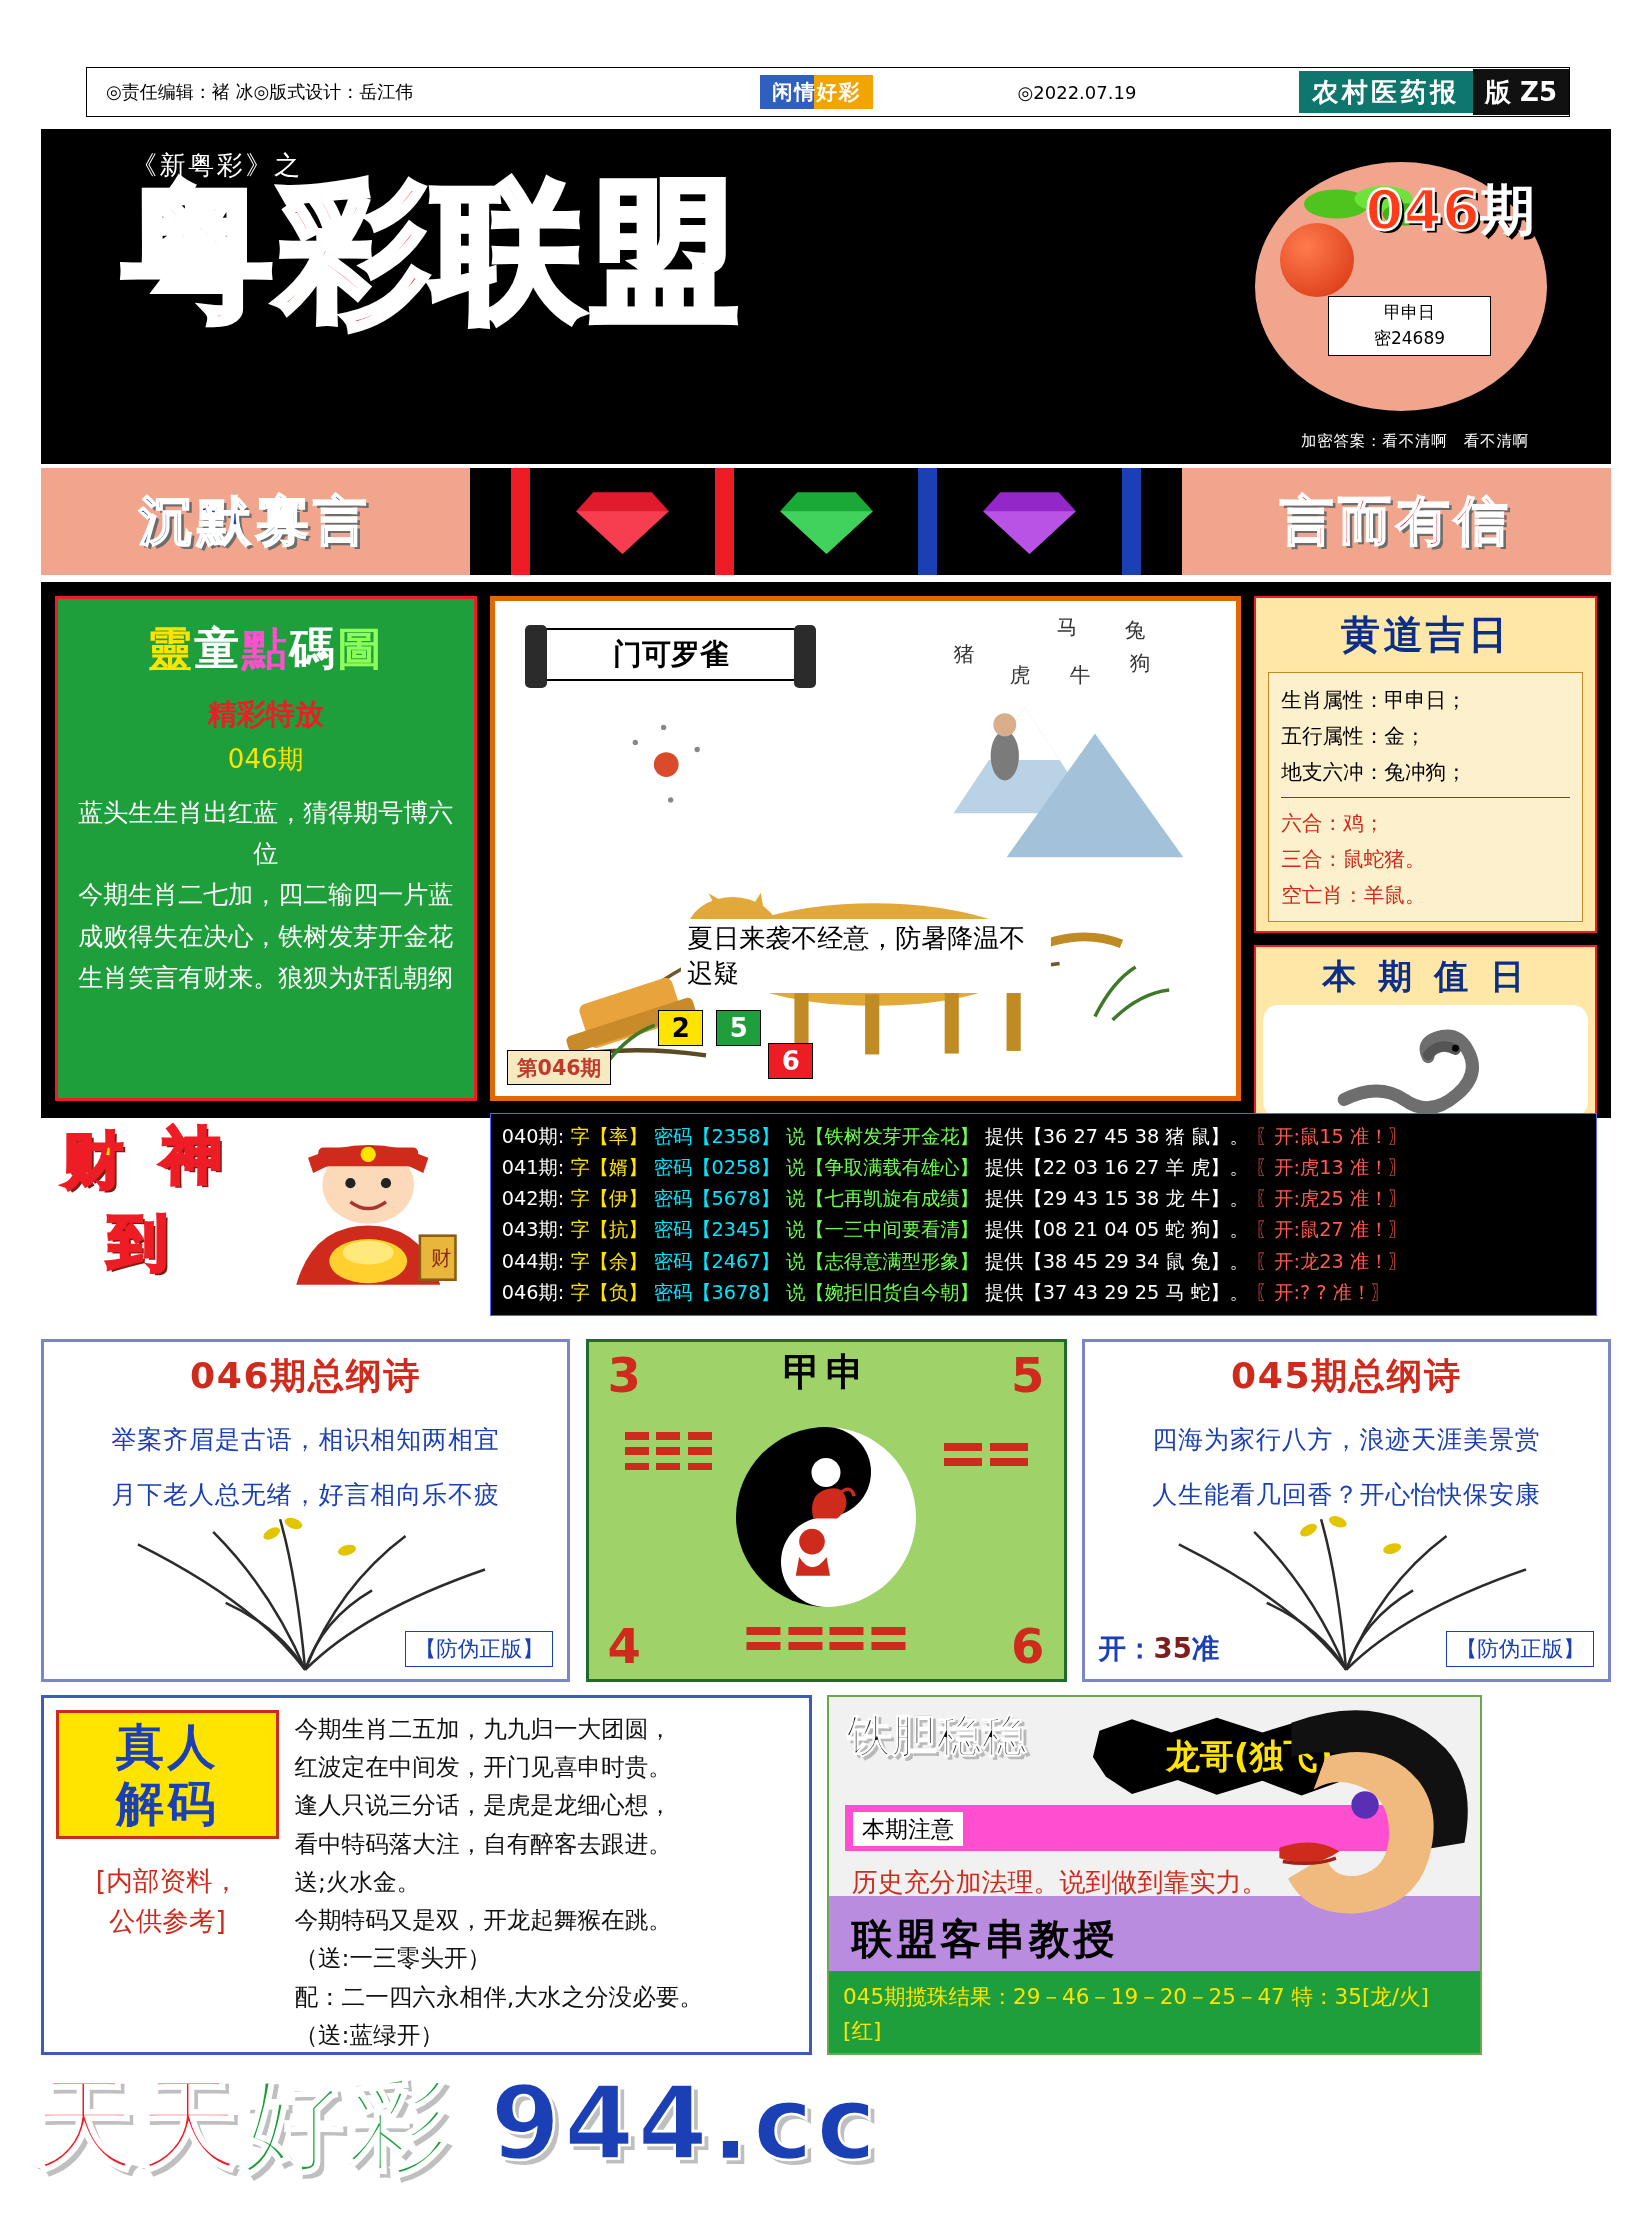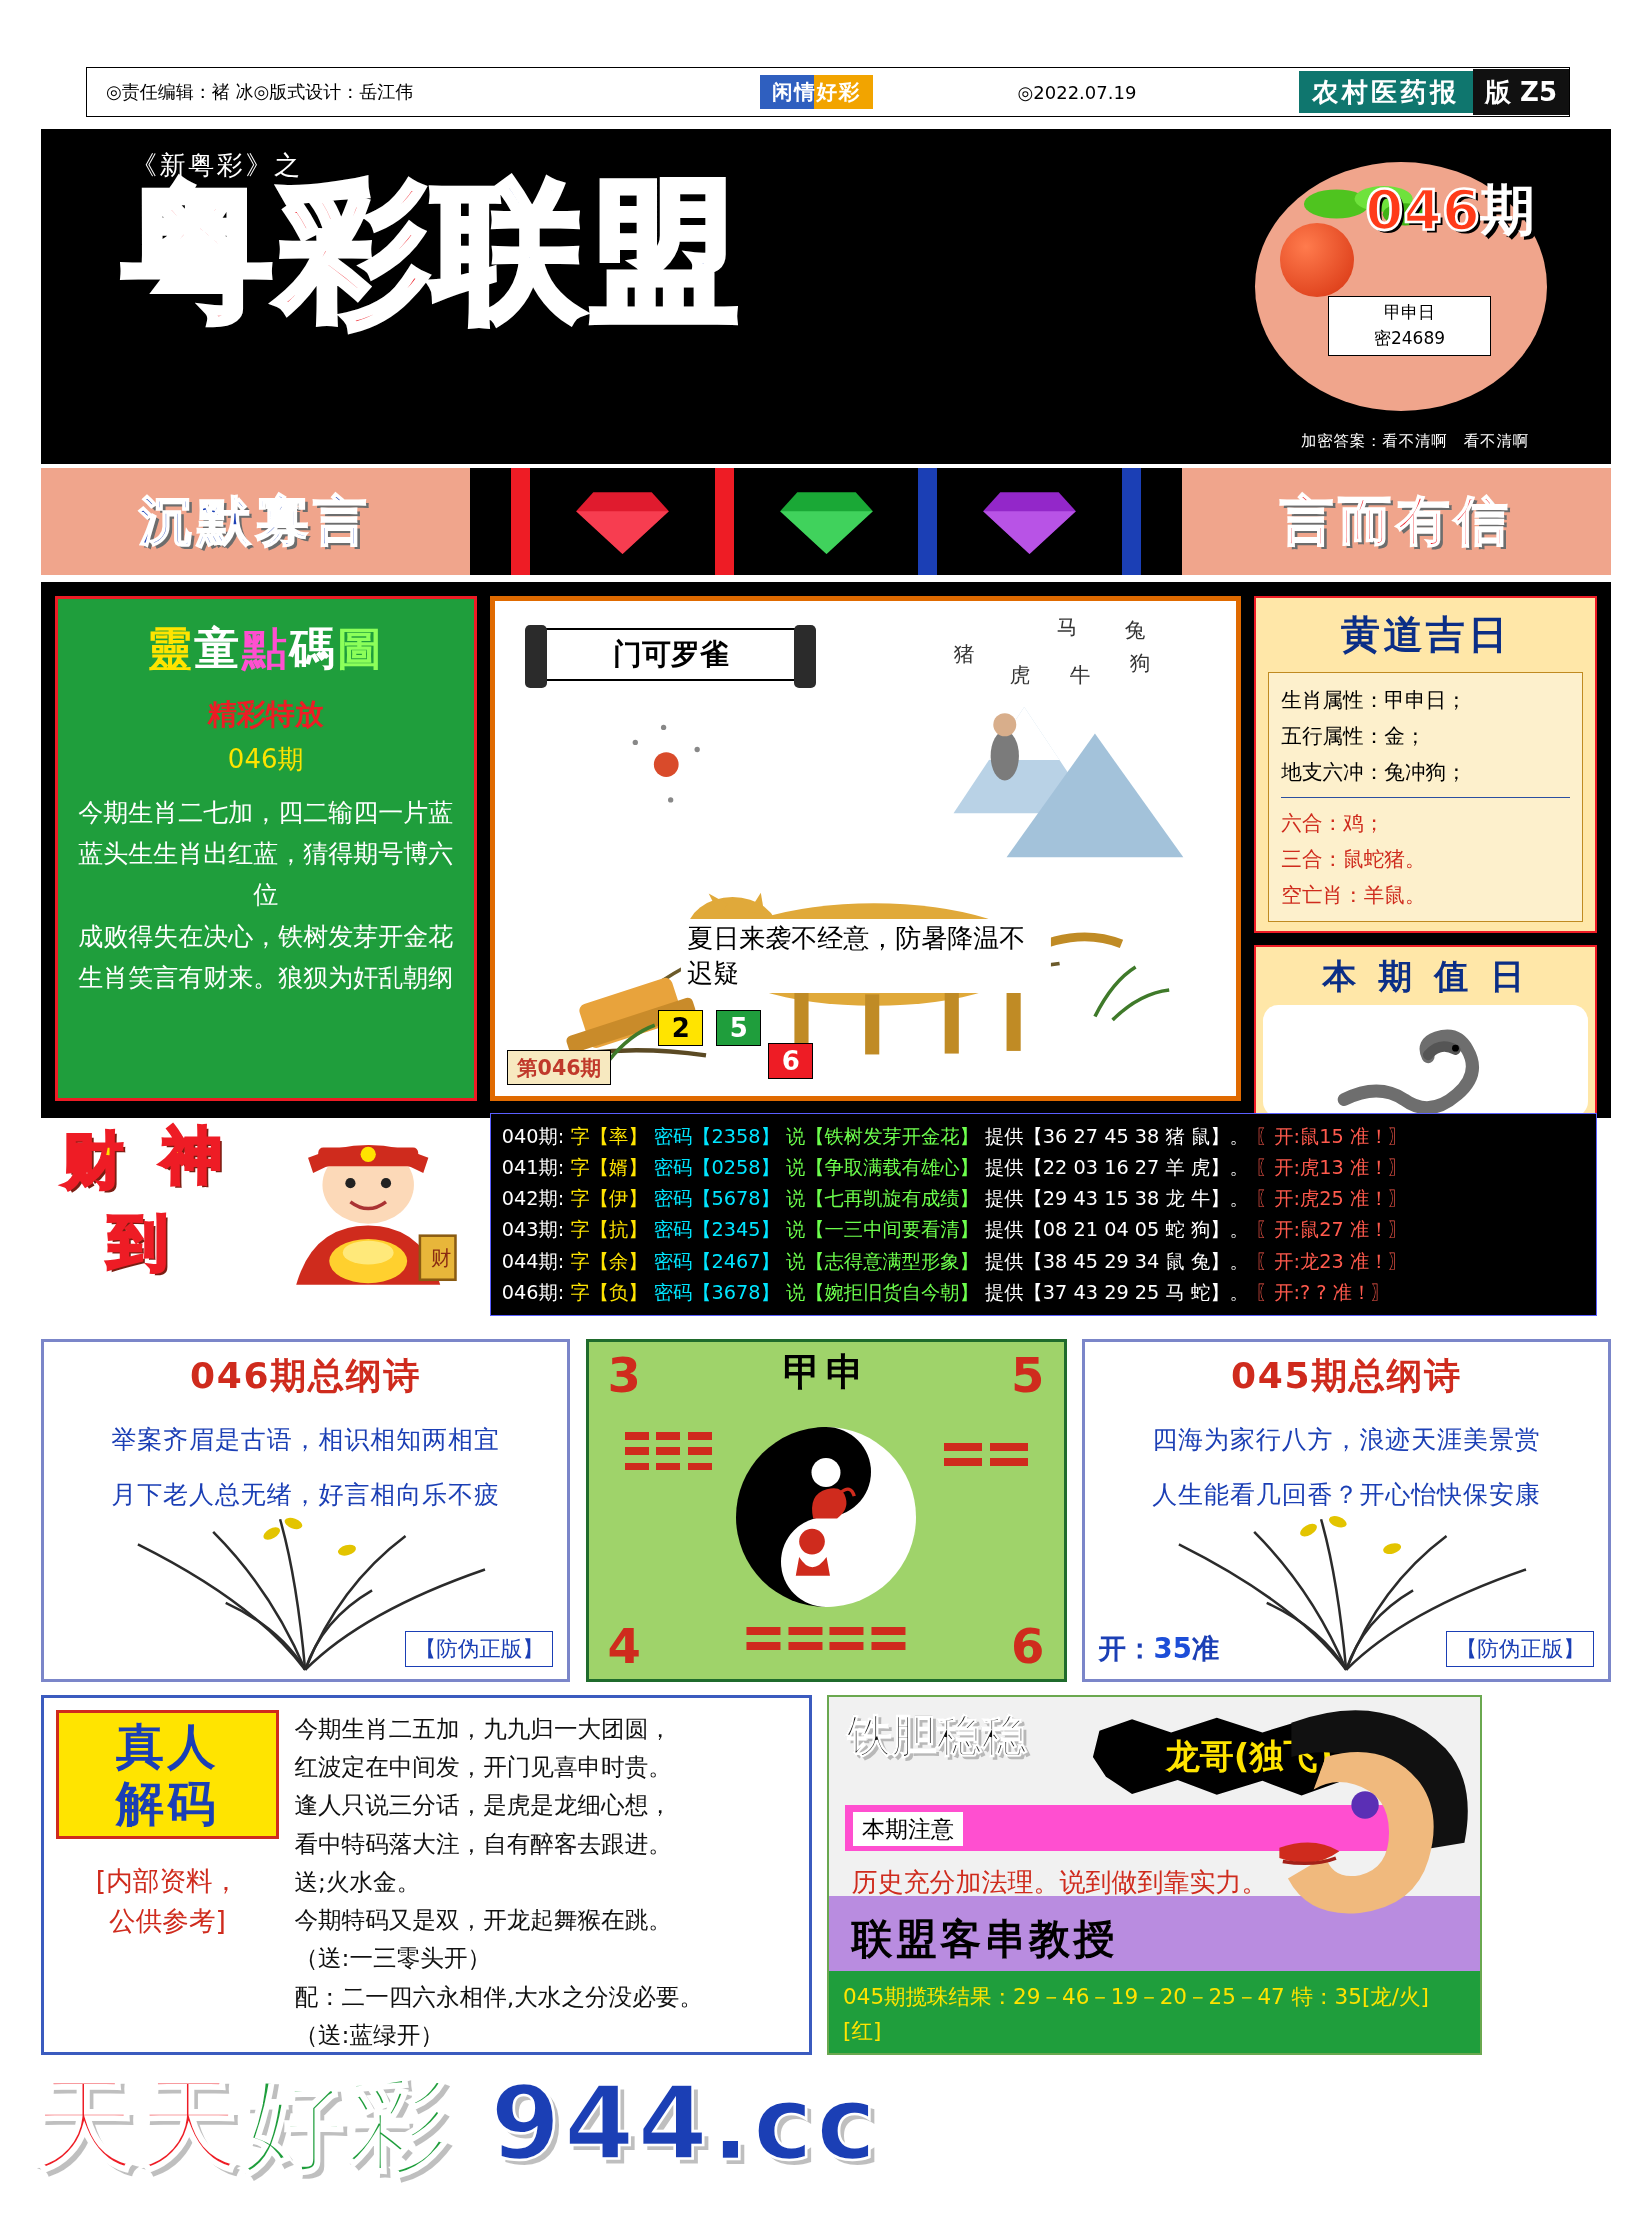--- a/index.html
+++ b/index.html
@@ -227,22 +227,22 @@
   <div class="mainframe">
     <div class="mf-row">
 
       <div class="lingtong">
         <div class="lt-title">
           <span class="y">靈</span><span class="w">童</span><span class="p">點</span><span class="w">碼</span><span class="g">圖</span>
         </div>
         <div class="lt-sub">精彩特放</div>
         <div class="lt-issue">046期</div>
         <div class="lt-poem">
+          <div>蓝头生生肖出红蓝，猜得期号博六位</div>
           <div>今期生肖二七加，四二输四一片蓝</div>
-          <div>蓝头生生肖出红蓝，猜得期号博六位</div>
           <div>成败得失在决心，铁树发芽开金花</div>
           <div>生肖笑言有财来。狼狈为奸乱朝纲</div>
         </div>
       </div>
 
       <div class="comic">
         <div class="cm-scroll">门可罗雀</div>
         <div class="cm-animals">
           <span style="left:129px;top:0">马</span>
           <span style="left:197px;top:3.4px">兔</span>
@@ -509,21 +509,21 @@
             <path d="M250 215 q20 -60 80 -95"></path>
           <path d="M250 215 q-30 -50 -95 -80"></path>
         </g>
         <g fill="#e3c400">
           <ellipse cx="205" cy="48" rx="11" ry="6" transform="rotate(-30 205 48)"></ellipse>
           <ellipse cx="240" cy="38" rx="11" ry="6" transform="rotate(20 240 38)"></ellipse>
           <ellipse cx="305" cy="70" rx="11" ry="6" transform="rotate(-15 305 70)"></ellipse>
         </g>
       </svg>
       <div class="pb-open">
-        <span style="color:#1b3fb5">开：</span><span style="color:#1d4ed8">35</span><span style="color:#1b3fb5">准</span>
+        <span style="color:#1b3fb5">开：</span><span style="color:#7f1d1d">35</span><span style="color:#1b3fb5">准</span>
       </div>
       <div class="pb-badge">【防伪正版】</div>
     </div>
   </div>
 
   <div class="bottom">
     <div class="zhenren">
       <div class="zr-left">
         <div class="zr-box">
           <div>真人</div>

